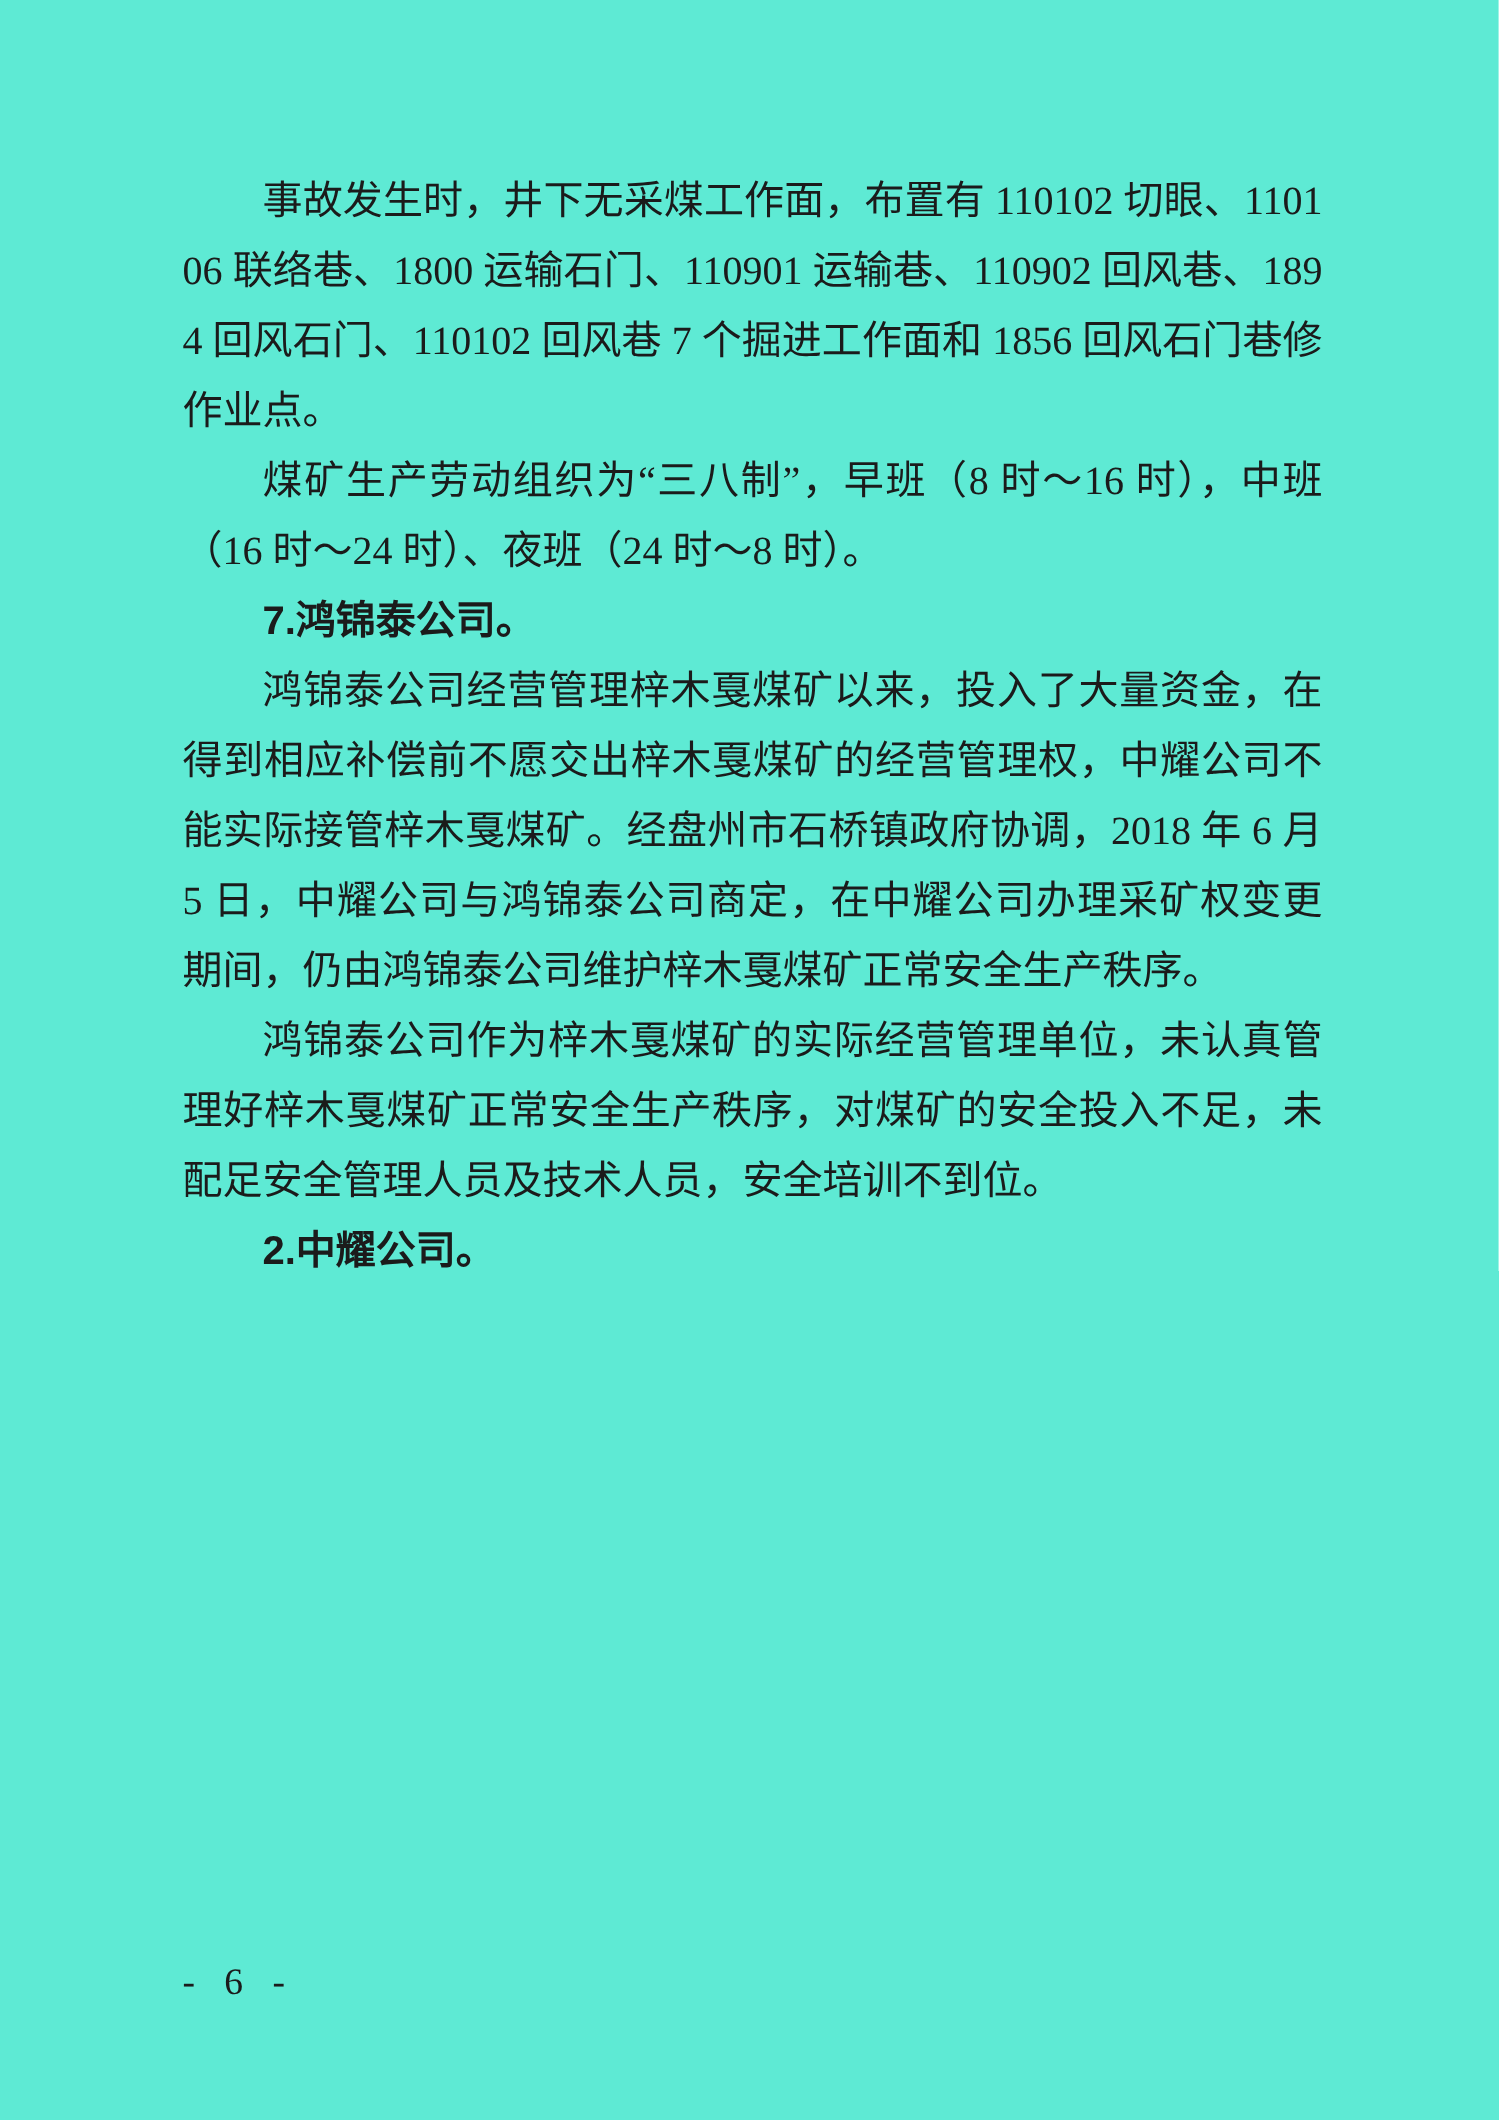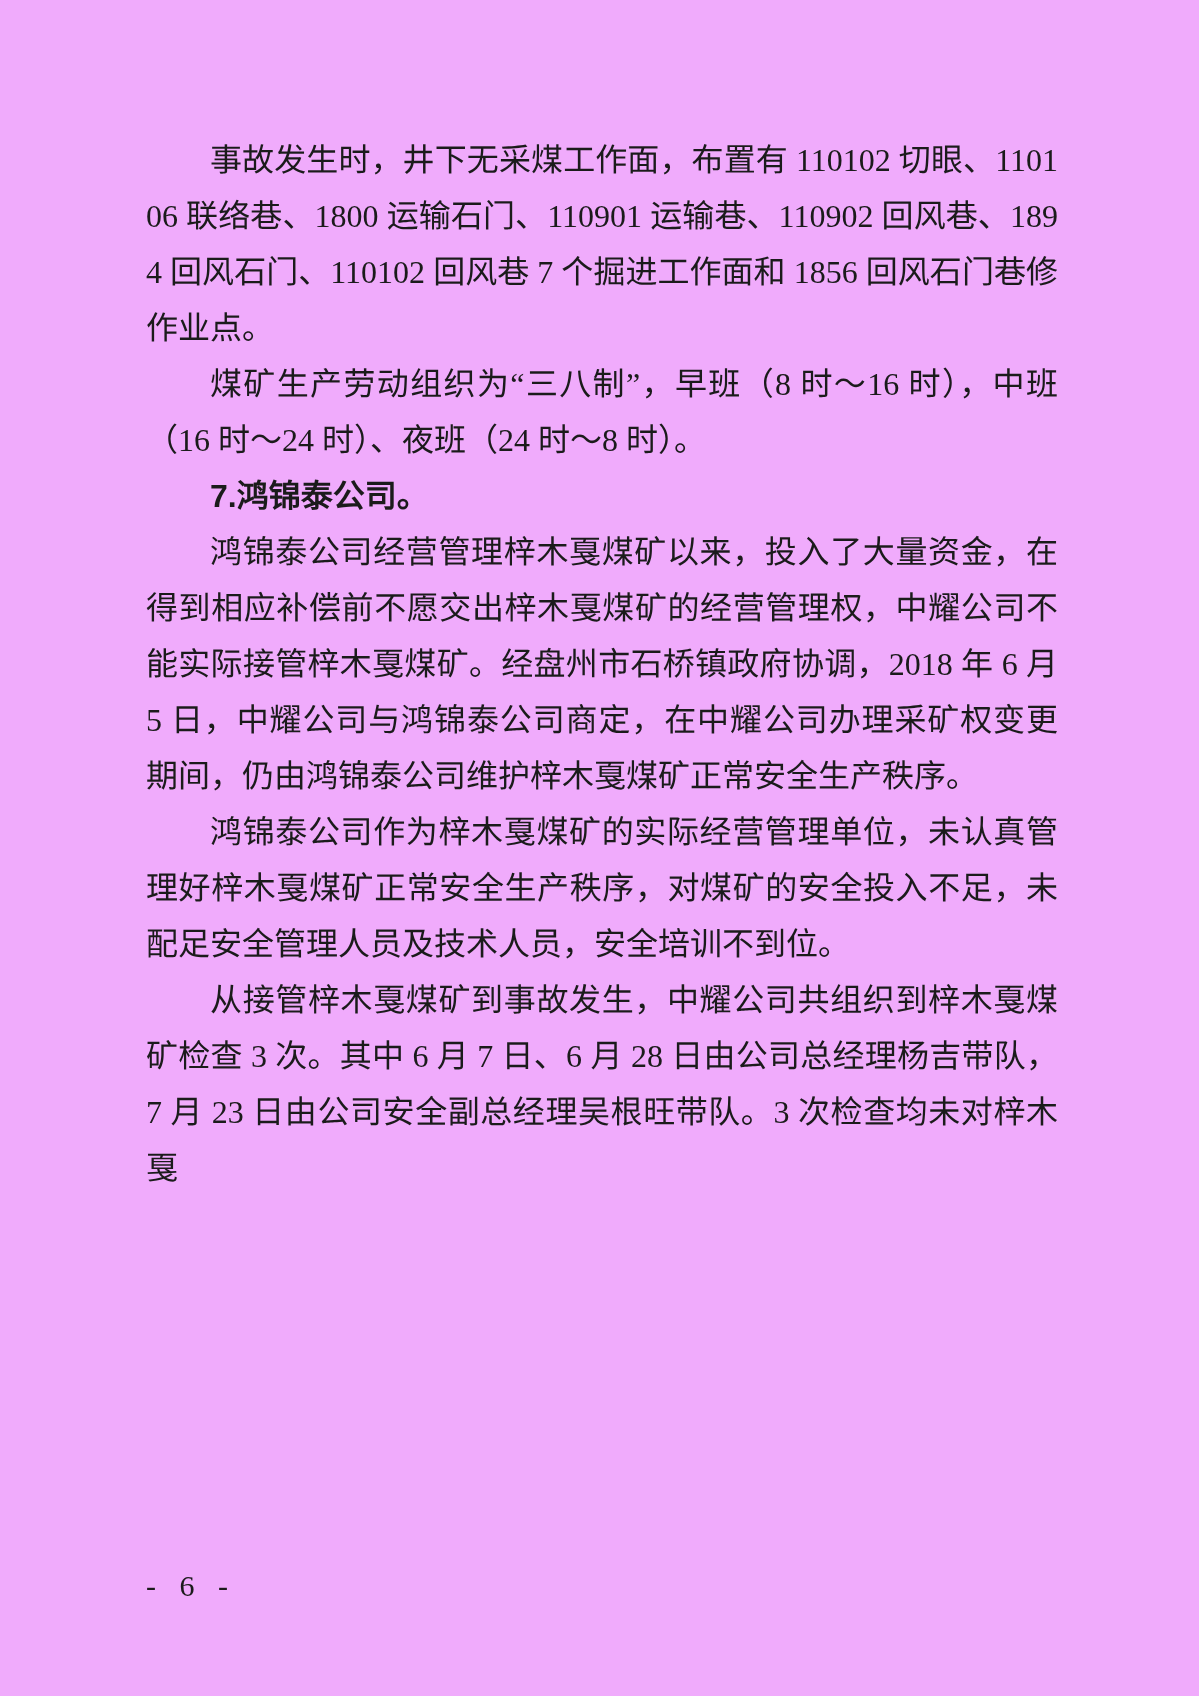--- a/index.html
+++ b/index.html
@@ -4,21 +4,21 @@
 <style>
   html, body {
     margin: 0;
     padding: 0;
     background: #ffffff;
   }
   .page {
     position: relative;
     width: 1199px;
     height: 1696px;
-    background: #f0abfc;
+    background: #5eead4;
     color: #1b1b1b;
     font-family: "Liberation Serif", "DejaVu Serif", serif;
     overflow: hidden;
   }
   .doc-body {
     position: absolute;
     left: 146px;
     top: 132px;
     width: 912px;
     font-size: 32px;
@@ -66,20 +66,20 @@
 
     <p class="para">煤矿生产劳动组织为“三八制”，早班（8 时～16 时），中班（16 时～24 时）、夜班（24 时～8 时）。</p>
 
 
     <p class="subheading">7.鸿锦泰公司。</p>
 
     <p class="para">鸿锦泰公司经营管理梓木戛煤矿以来，投入了大量资金，在得到相应补偿前不愿交出梓木戛煤矿的经营管理权，中耀公司不能实际接管梓木戛煤矿。经盘州市石桥镇政府协调，2018 年 6 月 5 日，中耀公司与鸿锦泰公司商定，在中耀公司办理采矿权变更期间，仍由鸿锦泰公司维护梓木戛煤矿正常安全生产秩序。</p>
 
     <p class="para">鸿锦泰公司作为梓木戛煤矿的实际经营管理单位，未认真管理好梓木戛煤矿正常安全生产秩序，对煤矿的安全投入不足，未配足安全管理人员及技术人员，安全培训不到位。</p>
 
+    <p class="subheading">2.中耀公司。</p>
 
 
-    <p class="para">从接管梓木戛煤矿到事故发生，中耀公司共组织到梓木戛煤矿检查 3 次。其中 6 月 7 日、6 月 28 日由公司总经理杨吉带队，7 月 23 日由公司安全副总经理吴根旺带队。3 次检查均未对梓木戛</p>
   </div>
 
   <div class="page-number">- 6 -</div>
 
 </div>
 
 </body></html>

